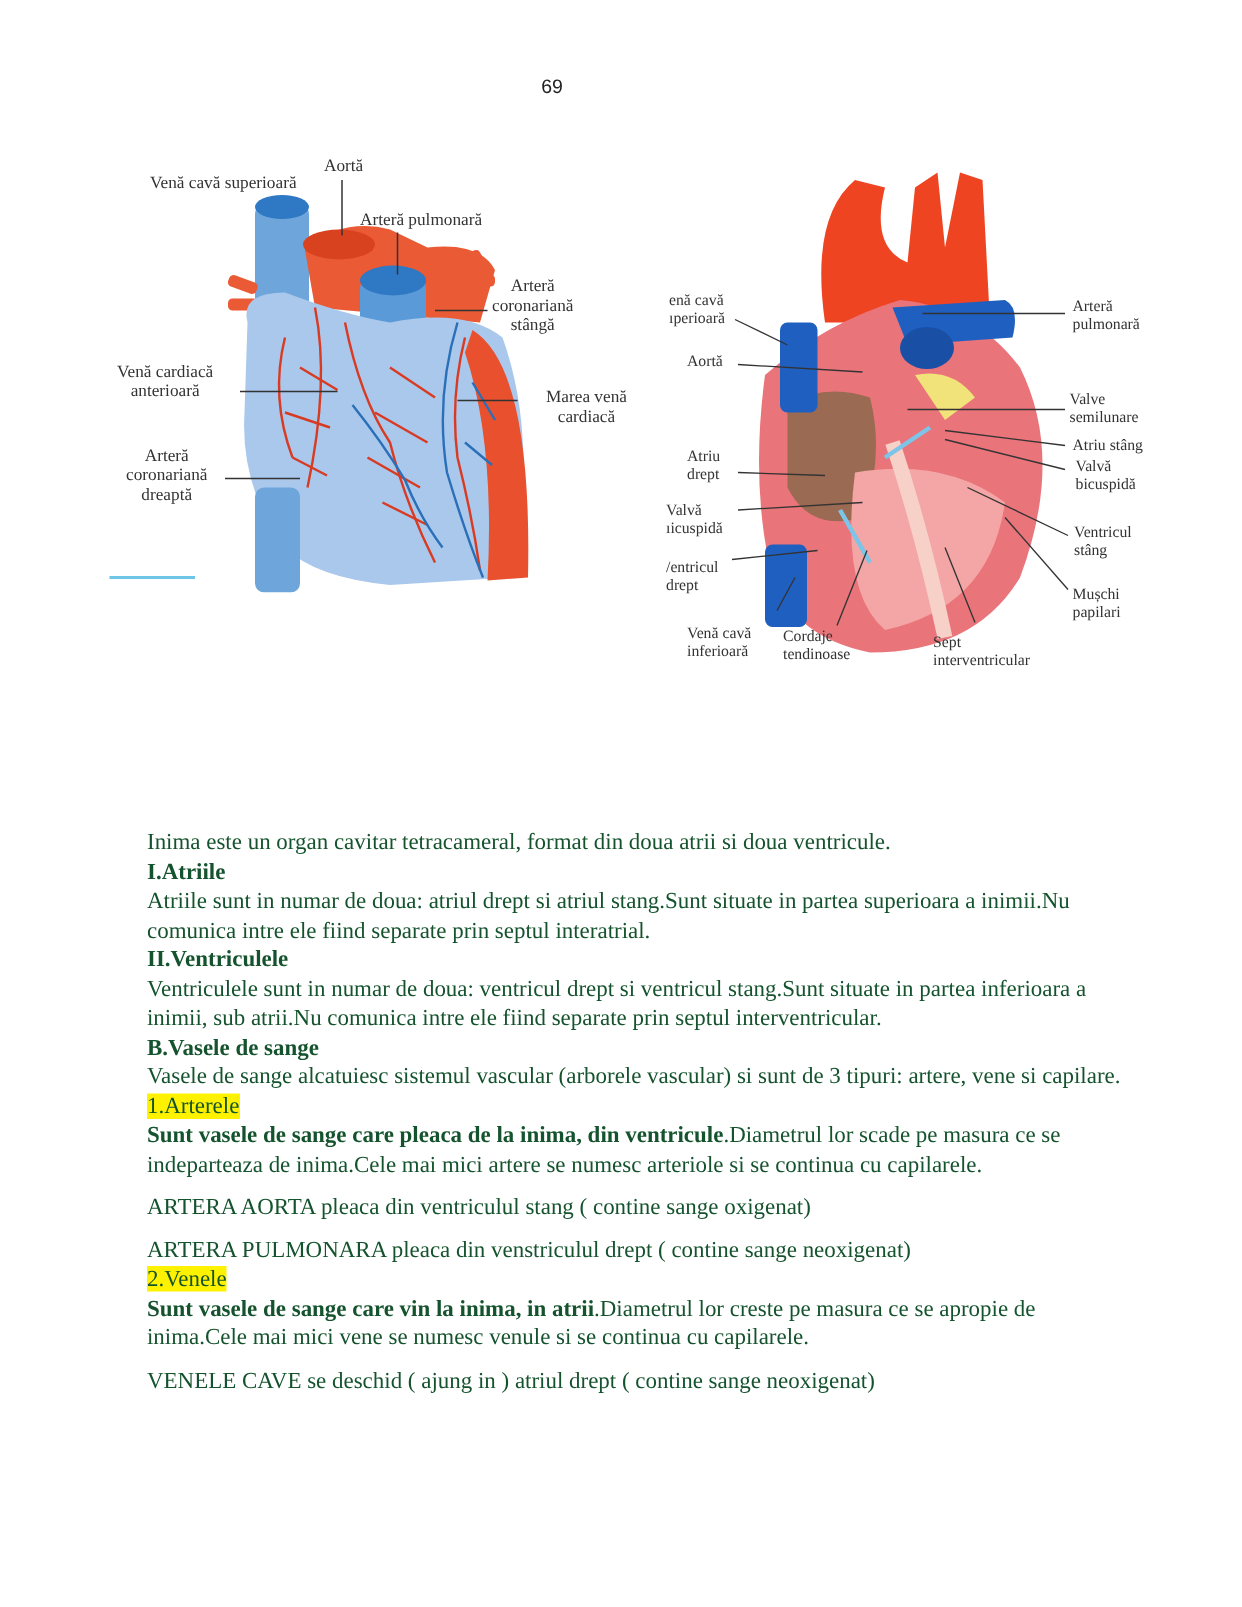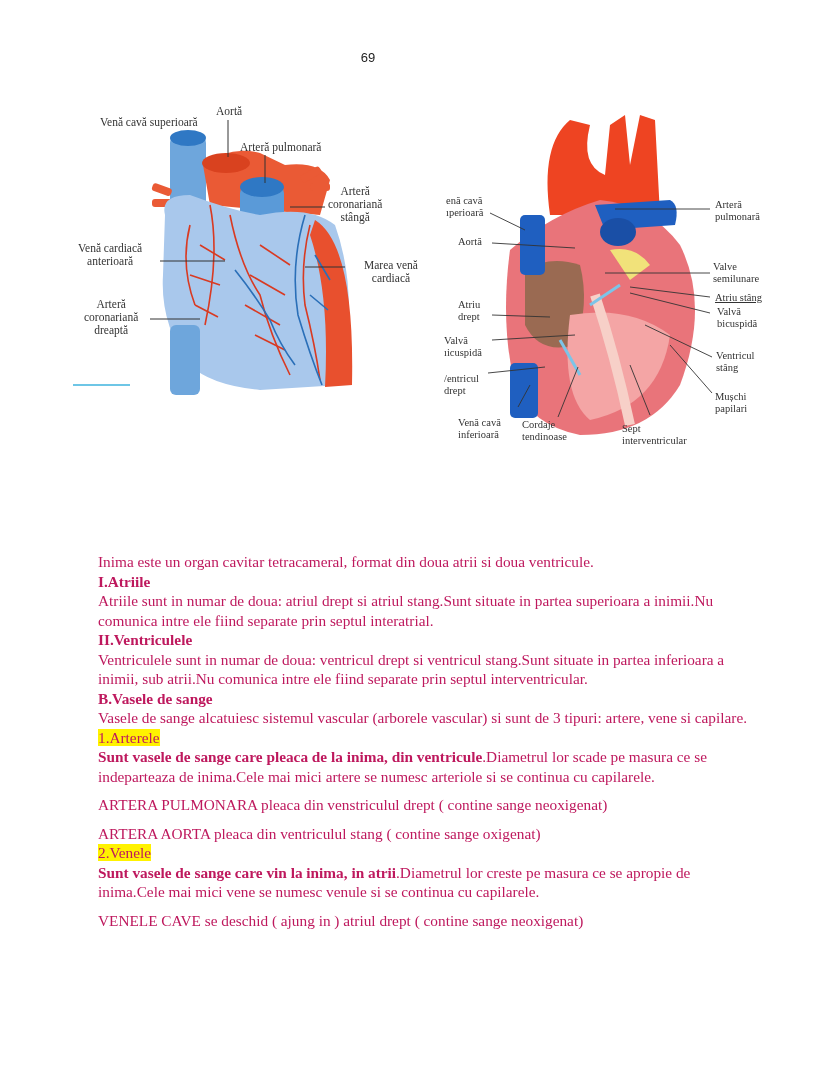--- a/index.html
+++ b/index.html
@@ -4,21 +4,21 @@
 <style>
   html, body { margin:0; padding:0; background:#ffffff; }
   body { width:828px; height:1071px; position:relative; overflow:hidden; font-family:"Liberation Serif", serif; color:#222; }
   .page-num { position:absolute; top:50px; left:0; width:736px; text-align:center; font-family:"Liberation Sans", sans-serif; font-size:13px; color:#222; }
   .fig { position:absolute; }
   .fig svg { position:absolute; left:0; top:0; }
   .lbl { position:absolute; font-family:"Liberation Serif", serif; font-size:11.5px; line-height:13px; color:#333; white-space:nowrap; }
   .lbl.r { text-align:center; }
   .lbl.c { text-align:center; }
   .lbl2 { position:absolute; font-family:"Liberation Serif", serif; font-size:10.5px; line-height:12px; color:#333; white-space:nowrap; }
-  .text { position:absolute; left:98px; top:552px; width:650px; font-size:15.3px; line-height:19.5px; color:#be185d; }
+  .text { position:absolute; left:98px; top:552px; width:650px; font-size:15.3px; line-height:19.5px; color:#14532d; }
   .text p { margin:0; }
   .text .gap { margin-top:9px; }
   .text b { font-weight:bold; }
   .hl { background:#fff200; }
   .accent-line { position:absolute; left:73px; top:384px; width:57px; height:2px; background:#6ec6e6; }
 </style>
 </head>
 <body>
 
 <div class="page-num">69</div>
@@ -163,21 +163,21 @@
     <div>interventricular</div>
   </div>
   <div class="lbl2" style="left:285px;top:94px;">
     <div>Arteră</div>
     <div>pulmonară</div>
   </div>
   <div class="lbl2" style="left:283px;top:156px;">
     <div>Valve</div>
     <div>semilunare</div>
   </div>
-  <div class="lbl2" style="left:285px;top:187px;text-decoration:underline;">Atriu stâng</div>
+  <div class="lbl2" style="left:285px;top:187px;">Atriu stâng</div>
   <div class="lbl2" style="left:287px;top:201px;">
     <div>Valvă</div>
     <div>bicuspidă</div>
   </div>
   <div class="lbl2" style="left:286px;top:245px;">
     <div>Ventricul</div>
     <div>stâng</div>
   </div>
   <div class="lbl2" style="left:285px;top:286px;">
     <div>Mușchi</div>
@@ -188,18 +188,18 @@
 <div class="text">
   <p>Inima este un organ cavitar tetracameral, format din doua atrii si doua ventricule.</p>
   <p><b>I.Atriile</b></p>
   <p>Atriile sunt in numar de doua: atriul drept si atriul stang.Sunt situate in partea superioara a inimii.Nu comunica intre ele fiind separate prin septul interatrial.</p>
   <p><b>II.Ventriculele</b></p>
   <p>Ventriculele sunt in numar de doua: ventricul drept si ventricul stang.Sunt situate in partea inferioara a inimii, sub atrii.Nu comunica intre ele fiind separate prin septul interventricular.</p>
   <p><b>B.Vasele de sange</b></p>
   <p>Vasele de sange alcatuiesc sistemul vascular (arborele vascular) si sunt de 3 tipuri: artere, vene si capilare.</p>
   <p><span class="hl">1.Arterele</span></p>
   <p><b>Sunt vasele de sange care pleaca de la inima, din ventricule</b><span>.Diametrul lor scade pe masura ce se indeparteaza de inima.Cele mai mici artere se numesc arteriole si se continua cu capilarele.</span></p>
+  <p class="gap">ARTERA AORTA pleaca din ventriculul stang ( contine sange oxigenat)</p>
   <p class="gap">ARTERA PULMONARA pleaca din venstriculul drept ( contine sange neoxigenat)</p>
-  <p class="gap">ARTERA AORTA pleaca din ventriculul stang ( contine sange oxigenat)</p>
   <p><span class="hl">2.Venele</span></p>
   <p><b>Sunt vasele de sange care vin la inima, in atrii</b><span>.Diametrul lor creste pe masura ce se apropie de inima.Cele mai mici vene se numesc venule si se continua cu capilarele.</span></p>
   <p class="gap">VENELE CAVE se deschid ( ajung in ) atriul drept ( contine sange neoxigenat)</p>
 </div>
 
 </body></html>

